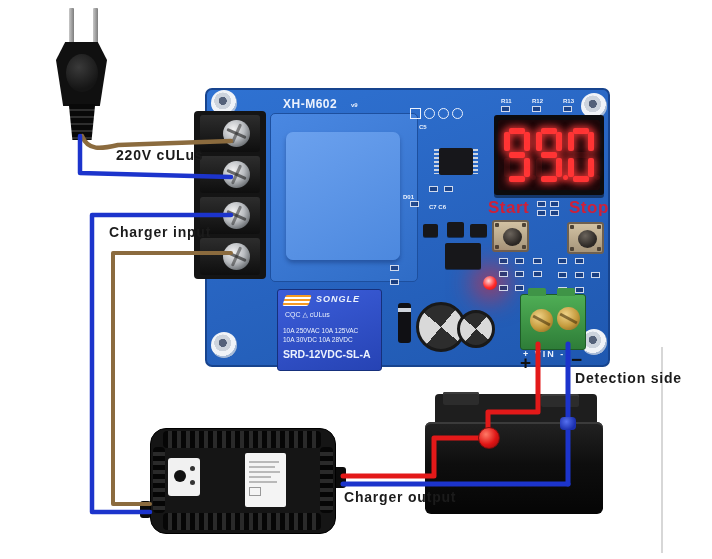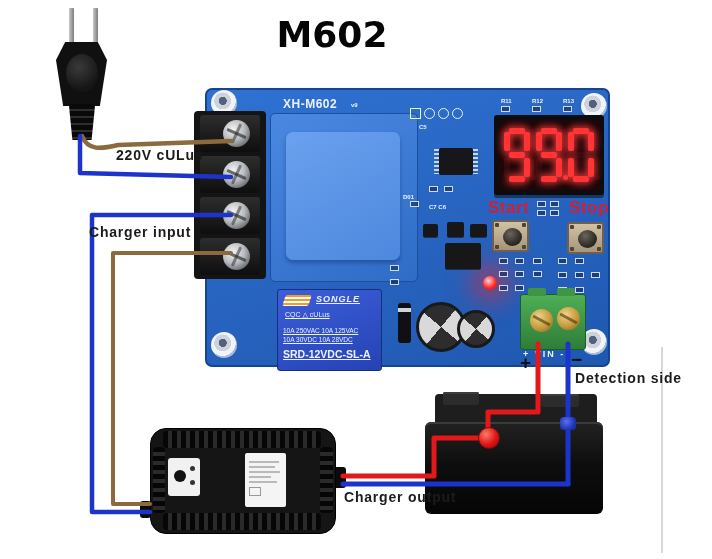--- a/index.html
+++ b/index.html
@@ -43,21 +43,21 @@
   .transformer{position:absolute;left:63px;top:23px;width:146px;height:167px;border-radius:5px;
                background:linear-gradient(150deg,#4a88e2,#2f6cc6);border:1px solid #1d4f9e;}
   .transformer-face{position:absolute;left:15px;top:18px;width:114px;height:128px;border-radius:7px;
                     background:linear-gradient(150deg,#6ba1ee,#4c88de);box-shadow:0 3px 4px rgba(10,30,80,.35);}
 
   
   .relay{position:absolute;left:70px;top:199px;width:103px;height:80px;border-radius:3px;
          background:linear-gradient(160deg,#3c5eda,#2643b4);border:1px solid #16307c;}
   .relay-logo{position:absolute;left:6px;top:5px;width:26px;height:11px;border-radius:2px;
               background:repeating-linear-gradient(180deg,#f59a23 0 2px,#ffffff 2px 4px);transform:skewX(-18deg);}
-  .relay .silk{position:absolute;text-decoration:underline;}
+  .relay .silk{position:absolute;}
 
   
   .display{position:absolute;left:287px;top:25px;width:110px;height:80px;background:#0c0c0f;border-radius:3px;
            box-shadow:0 3px 0 rgba(0,0,0,.45);}
   .display-panel{position:absolute;left:4px;top:5px;width:102px;height:70px;background:#1c0709;border-radius:2px;}
   .digits{position:absolute;left:6px;top:8px;display:flex;gap:6px;}
   .sseg{position:relative;width:26px;height:54px;}
   .seg{position:absolute;border-radius:2px;background:rgba(170,40,40,.16);}
   .seg.h{width:16px;height:6px;left:5px;}
   .seg.v{width:6px;height:19px;}
@@ -123,21 +123,20 @@
              background:radial-gradient(circle at 40% 35%,#5570f0,#1b2fae 70%);}
 
   .wires{position:absolute;left:0;top:0;z-index:30;pointer-events:none;}
   .detect-line{position:absolute;left:661px;top:347px;width:2px;height:206px;background:#d7d7d7;z-index:1;}
 </style>
 </head>
 <body>
 
 <div class="stage">
 
-  <div class="title">M602</div>
 
   <div>
     <div class="prong" style="left:69px;top:8px;"></div>
     <div class="prong" style="left:93px;top:8px;"></div>
     <div class="plug-body">
       <div class="plug-face"></div>
     </div>
     <div class="plug-relief"></div>
   </div>
 
@@ -337,18 +336,18 @@
     <polyline points="538,344 538,412 488,412 488,436" fill="none" stroke="#e31919" stroke-width="5" stroke-linejoin="round" stroke-linecap="round"></polyline>
     <polyline points="568,344 568,484" fill="none" stroke="#1c34cc" stroke-width="5" stroke-linejoin="round" stroke-linecap="round"></polyline>
     <polyline points="343,476 434,476 434,438 486,438" fill="none" stroke="#e31919" stroke-width="5" stroke-linejoin="round" stroke-linecap="round"></polyline>
     <polyline points="343,484 568,484" fill="none" stroke="#1c34cc" stroke-width="5" stroke-linejoin="round" stroke-linecap="round"></polyline>
   </svg>
 
   <div class="blob-red"></div>
   <div class="blob-blue"></div>
 
   <div class="ann" style="left:116px;top:147px;">220V cULus</div>
-  <div class="ann" style="left:89px;top:224px;">Charger input</div>
+  <div class="ann" style="left:109px;top:224px;">Charger input</div>
   <div class="ann" style="left:344px;top:489px;">Charger output</div>
   <div class="ann" style="left:575px;top:370px;">Detection side</div>
   <div class="sign" style="left:520px;top:352px;">+</div>
   <div class="sign" style="left:571px;top:349px;">−</div>
 </div>
 
 </body></html>

